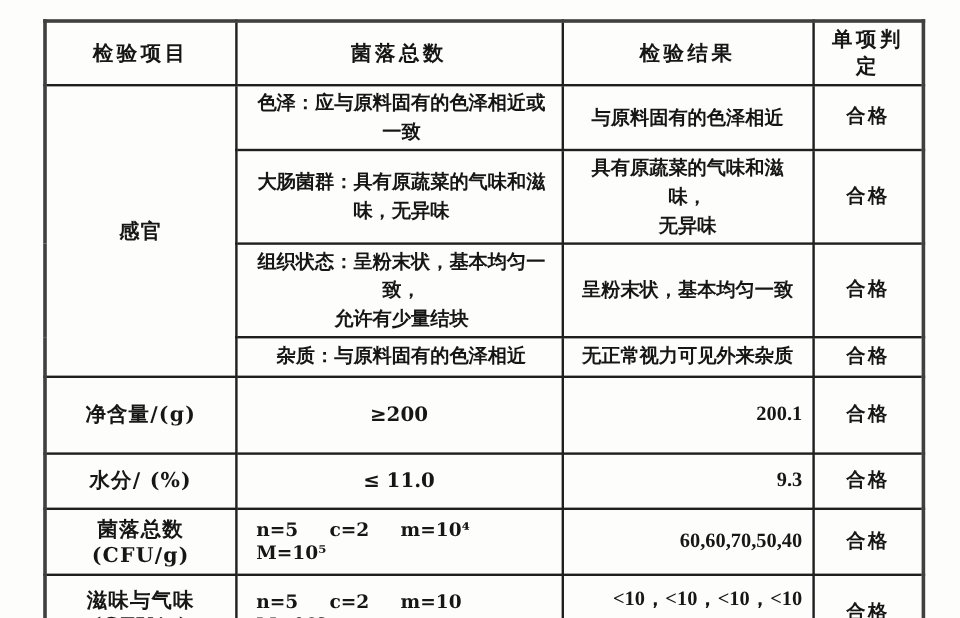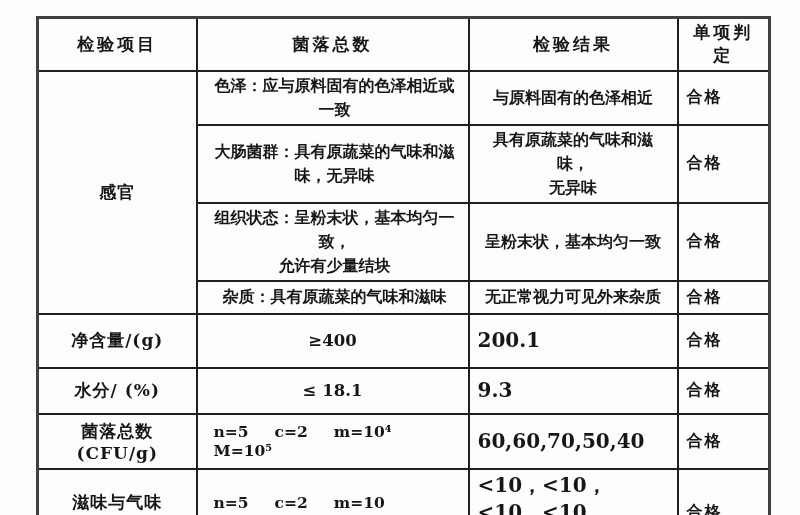--- a/index.html
+++ b/index.html
@@ -37,24 +37,24 @@
     padding-left:10px;padding-right:6px;
   }
   td.std-center{
     font-size:16.5px;text-align:center;white-space:pre-line;
   }
   td.res{
     font-size:16px;text-align:center;
     white-space:pre-line;line-height:1.5;
   }
   td.res-num{
-    font-size:20px;text-align:left;white-space:pre-line;line-height:1.35;
+    font-size:17px;text-align:right;white-space:pre-line;line-height:1.35;font-family:Liberation Serif, serif;
   }
   td.judge{
-    font-size:16px;letter-spacing:2px;
+    font-size:16px;text-align:center;letter-spacing:2px;
   }
   td.micro{
     font-size:15.5px;text-align:left;padding-left:16px;
   }
   .mseg{margin-right:26px;display:inline-block;}
   .mseg.last{margin-right:0;}
 </style>
 </head>
 <body>
 
@@ -86,33 +86,33 @@
 无异味</td>
       <td class="judge">合格</td>
     </tr>
     <tr style="height:48px">
       <td class="std">组织状态：呈粉末状，基本均匀一致，
 允许有少量结块</td>
       <td class="res">呈粉末状，基本均匀一致</td>
       <td class="judge">合格</td>
     </tr>
     <tr style="height:33px">
-      <td class="std">杂质：具有原蔬菜的气味和滋味</td>
+      <td class="std">杂质：与原料固有的色泽相近</td>
       <td class="res">无正常视力可见外来杂质</td>
       <td class="judge">合格</td>
     </tr>
-    <tr style="height:54px">
+    <tr style="height:64px">
       <td class="item">净含量/(g)</td>
-      <td class="std-center">≥400</td>
+      <td class="std-center">≥200</td>
       <td class="res-num">200.1</td>
       <td class="judge">合格</td>
     </tr>
     <tr style="height:46px">
       <td class="item">水分/ (%)</td>
-      <td class="std-center">≤ 18.1</td>
+      <td class="std-center">≤ 11.0</td>
       <td class="res-num">9.3</td>
       <td class="judge">合格</td>
     </tr>
     <tr style="height:55px">
       <td class="item">菌落总数(CFU/g)</td>
       <td class="micro">
         <span class="mseg">n=5</span><span class="mseg">c=2</span><span class="mseg">m=10⁴</span><span class="mseg last">M=10⁵</span>
       </td>
       <td class="res-num">60,60,70,50,40</td>
       <td class="judge">合格</td>

